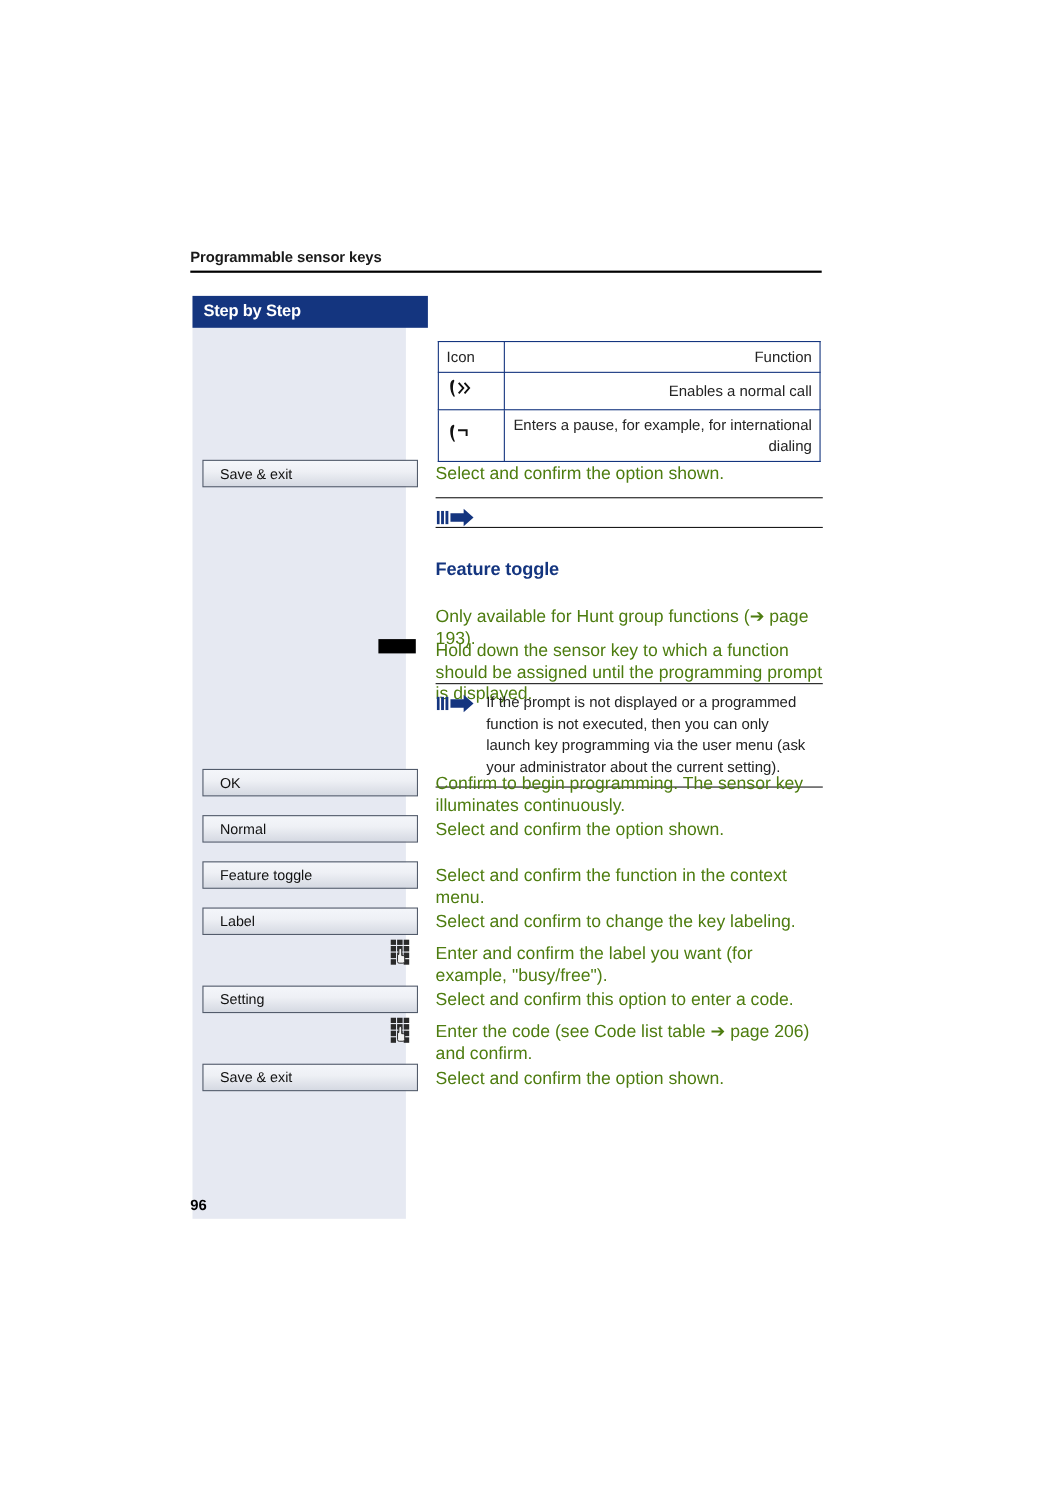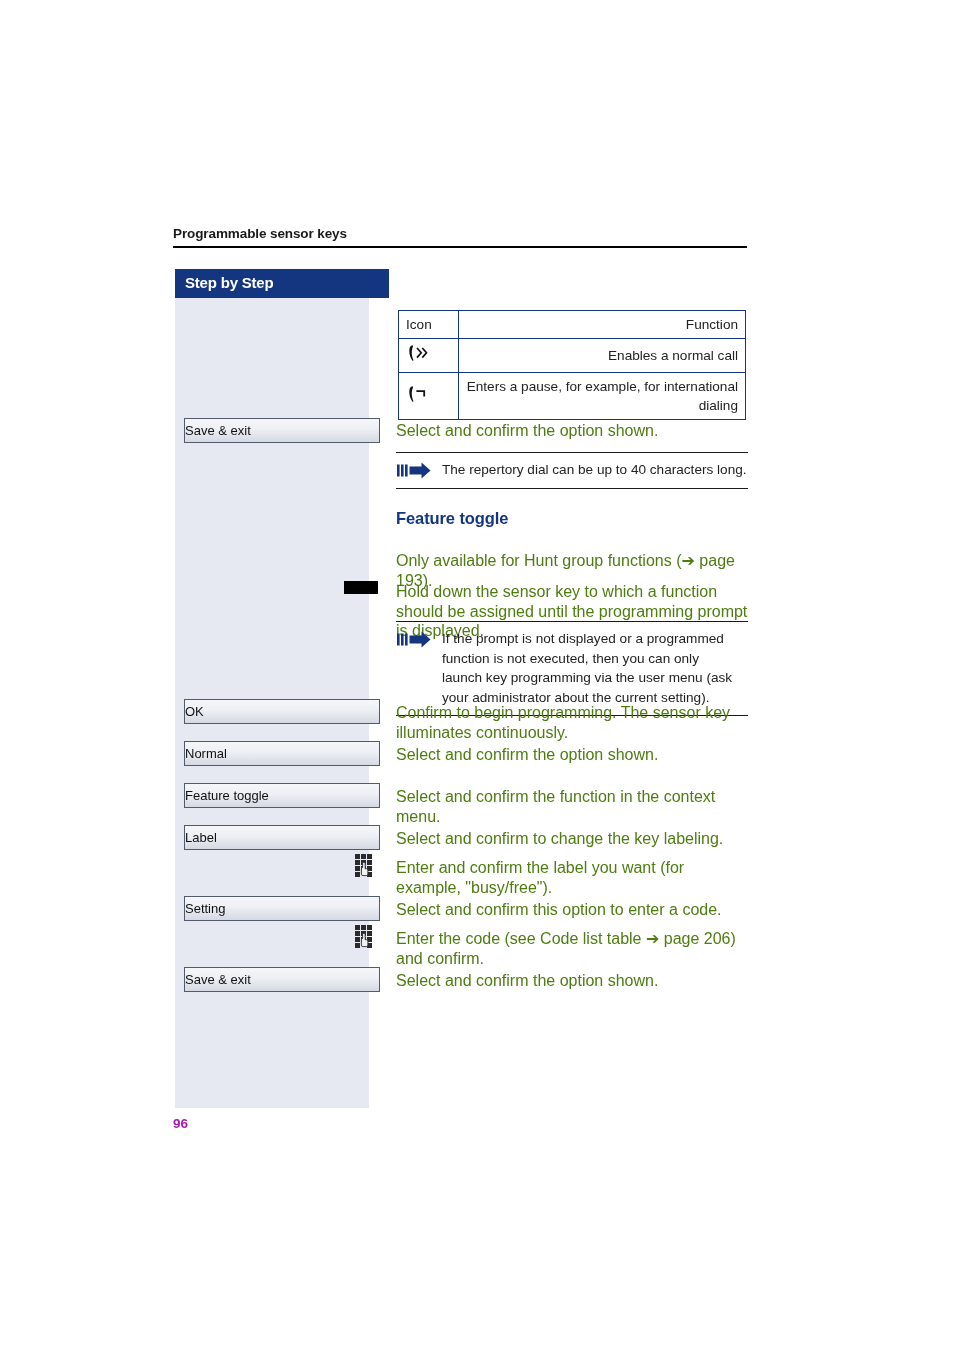--- a/index.html
+++ b/index.html
@@ -58,21 +58,21 @@
   
   .key-btn {
     position: absolute;
     left: 9px;
     width: 196px; height: 25px;
     border: 1px solid #525b6b;
     background: linear-gradient(to bottom, #f4f6fa 0%, #eef0f5 42%, #d5d9e2 100%);
     font-size: 13px;
     color: #111111;
     line-height: 23px;
-    padding-left: 0;
+    padding-left: 15px;
     white-space: nowrap;
     overflow: hidden;
   }
 
   
   .sensorkey-icon {
     position: absolute;
     left: 169px;
     width: 34px; height: 13px;
     background: #000000;
@@ -138,24 +138,24 @@
   }
   .note-icon {
     position: absolute;
     left: 1px; top: 9px;
     width: 40px; height: 17px;
   }
 
   
   .folio {
     position: absolute;
-    left: 173px; top: 1116px;
+    left: 173px; top: 1088px;
     font-size: 13.5px;
     font-weight: bold;
-    color: #a21caf;
+    color: #000000;
   }
 </style>
 </head>
 <body>
 
 <div class="page">
 
   <div class="run-head">Programmable sensor keys</div>
   <div class="run-head-rule"></div>
 
@@ -251,21 +251,20 @@
       <div class="note-icon">
         <svg width="40" height="17" viewBox="0 0 40 17" xmlns="http://www.w3.org/2000/svg">
           <g fill="#14357f">
             <rect x="0" y="2.5" width="2.6" height="12"></rect>
             <rect x="4" y="2.5" width="2.6" height="12"></rect>
             <rect x="8" y="2.5" width="2.6" height="12"></rect>
             <path d="M12.5 4.6 L24.5 4.6 L24.5 0.6 L33.5 8.5 L24.5 16.4 L24.5 12.4 L12.5 12.4 Z"></path>
           </g>
         </svg>
       </div>
-      <div class="note-text">The repertory dial can be up to 40 characters long.</div>
     </div>
   </div>
 
   <div class="h2" style="left:396px; top:509px;">Feature toggle</div>
 
   <div class="para" style="left:396px; top:551px;">Only available for Hunt group functions (➔ page 193).</div>
 
   <div class="para" style="left:396px; top:582px;">Hold down the sensor key to which a function should be assigned until the programming prompt is displayed.</div>
 
   <div class="note" style="left:396px; top:621px;">

